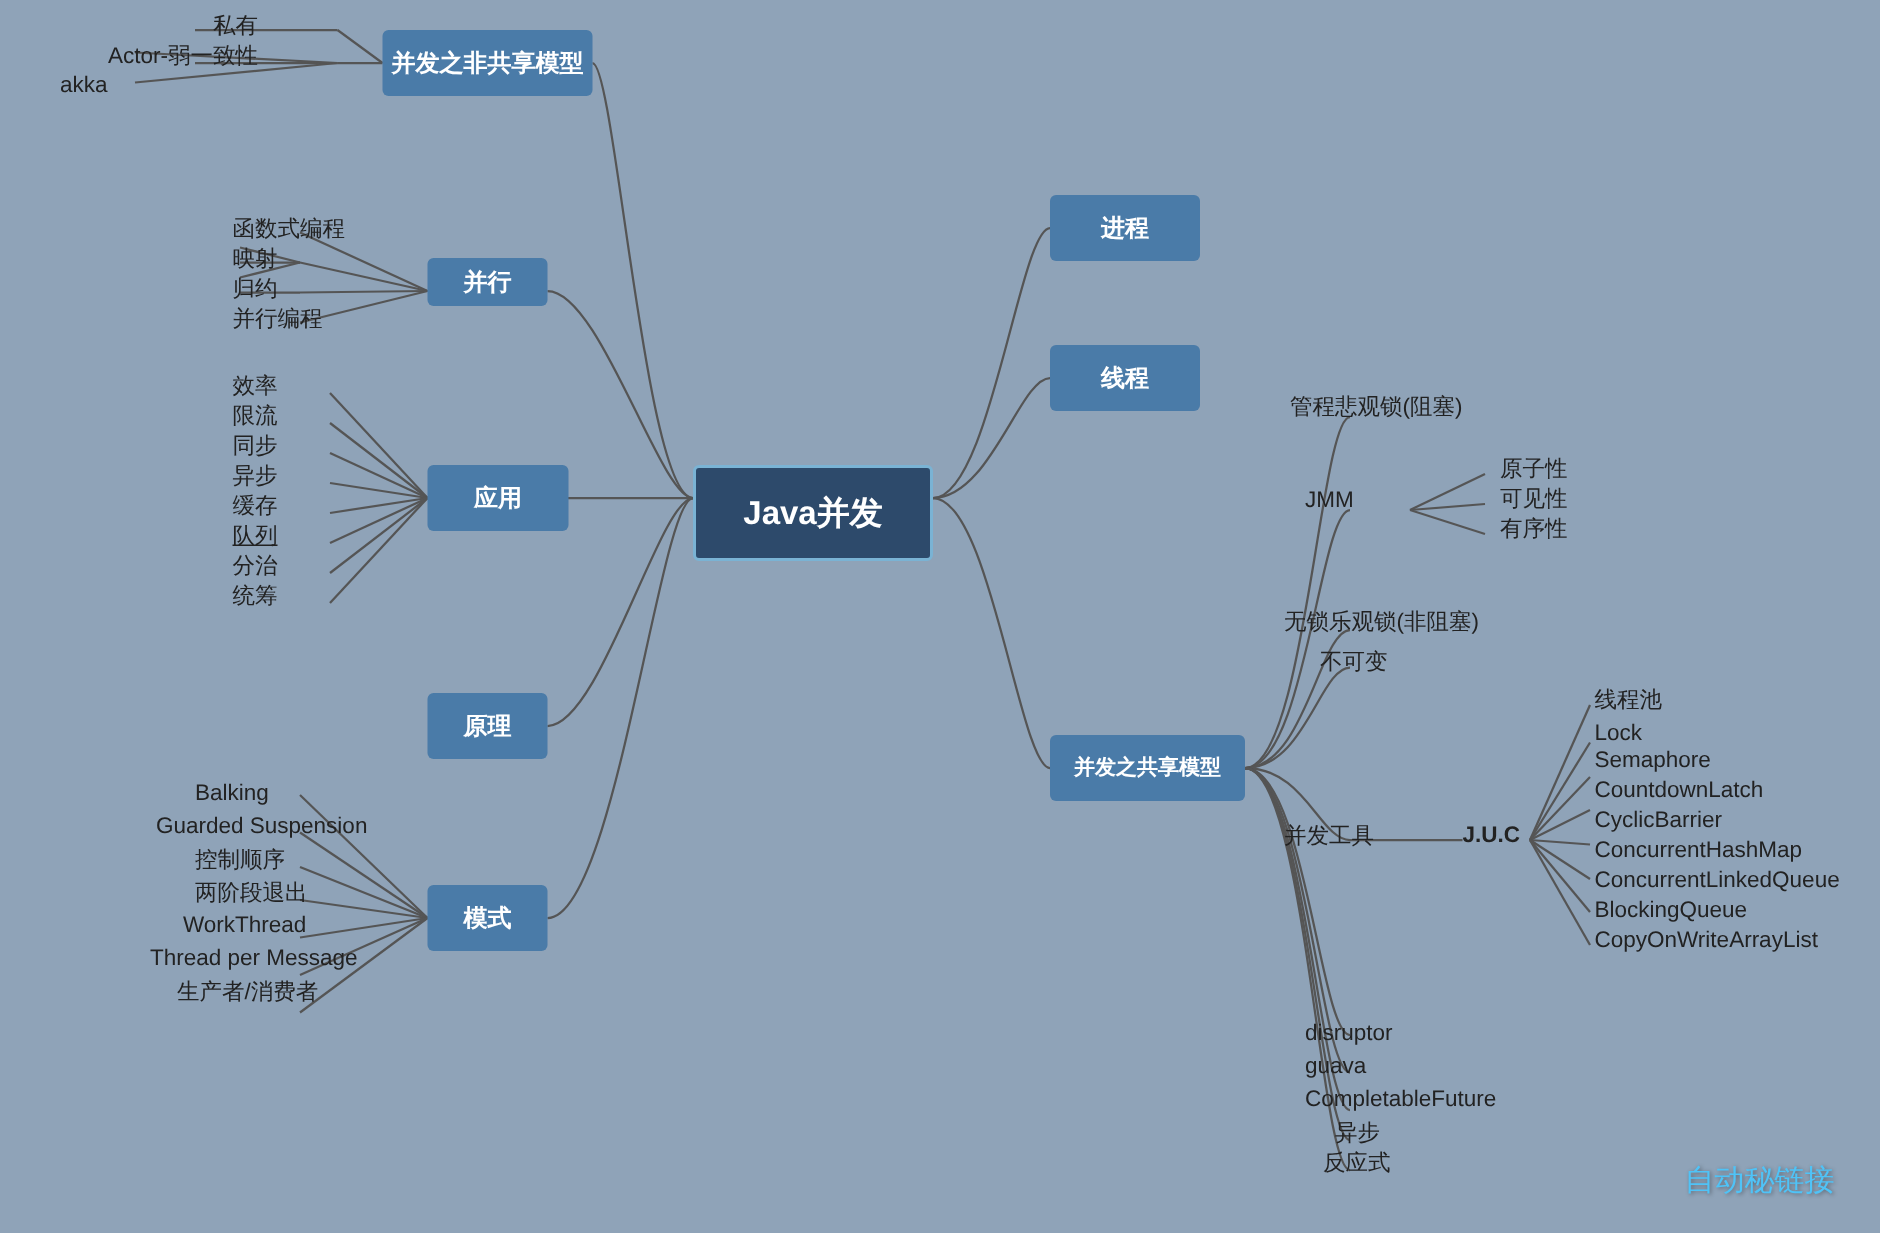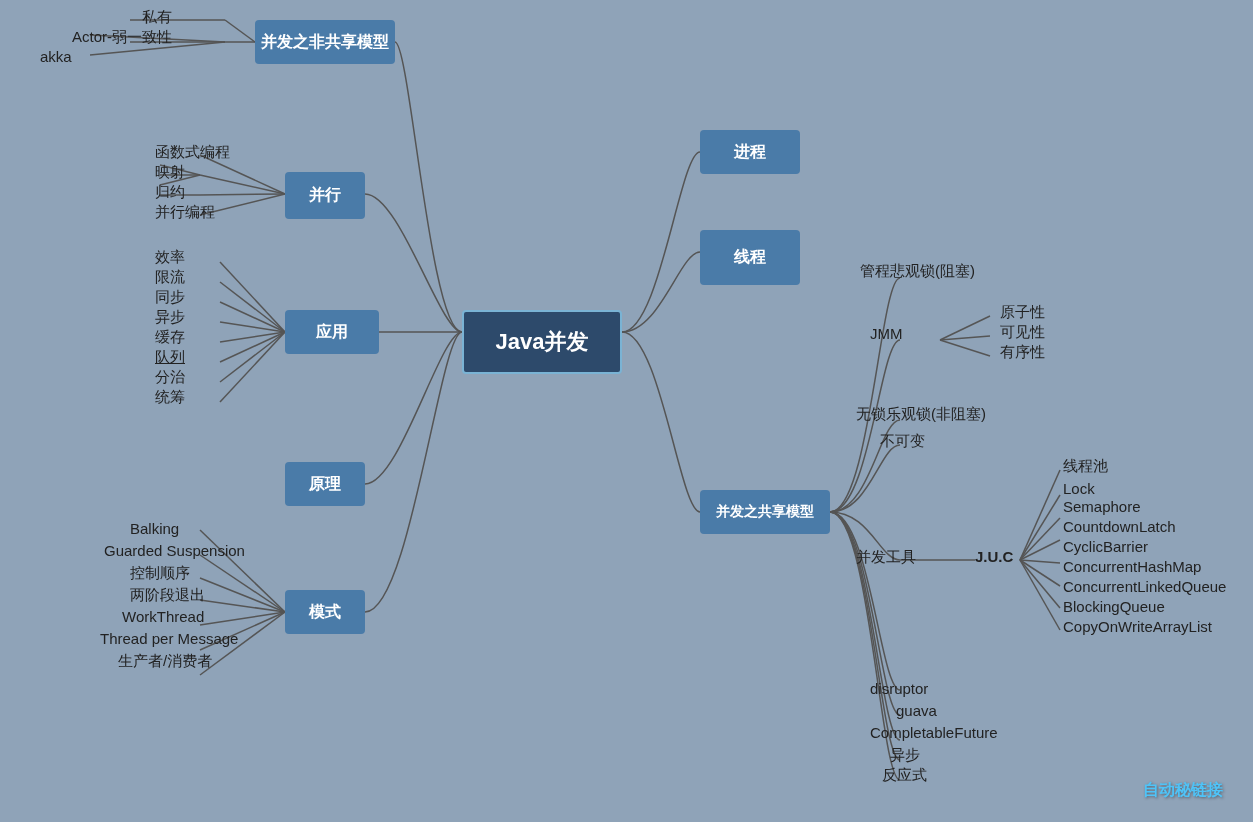--- a/index.html
+++ b/index.html
@@ -56,22 +56,22 @@
       bottom: 20px;
       right: 30px;
       color: rgba(255,255,255,0.85);
       font-size: 22px;
       font-weight: bold;
       text-shadow: 1px 1px 3px rgba(0,0,0,0.4);
       line-height: 1.5;
     }
     .watermark-blue {
       color: #4fc3f7;
-      font-size: 16px;
-      font-weight: bold;
+      font-size: 20px;
+      font-weight: normal;
     }
   </style>
 </head>
 <body>
 
 <svg class="mindmap" xmlns="http://www.w3.org/2000/svg">
   <defs>
     <style>
       .line { stroke: #555; stroke-width: 1.5; fill: none; }
     </style>
@@ -157,21 +157,21 @@
   <path class="line" d="M830,512 C870,512 880,715 900,715"></path>
   <path class="line" d="M830,512 C870,512 880,740 900,740"></path>
   <path class="line" d="M830,512 C870,512 880,760 900,760"></path>
   <path class="line" d="M830,512 C870,512 880,780 900,780"></path>
 </svg>
 
 <div class="node-box node-main" style="left:255px;top:20px;width:140px;height:44px;">
   <span>并发之非共享模型</span>
 </div>
 
-<div class="node-box node-main" style="left:285px;top:172px;width:80px;height:47px;">
+<div class="node-box node-main" style="left:285px;top:172px;width:80px;height:32px;">
   <span>并行</span>
 </div>
 
 <div class="node-box node-main" style="left:285px;top:310px;width:94px;height:44px;">
   <span>应用</span>
 </div>
 
 <div class="node-box node-main" style="left:285px;top:462px;width:80px;height:44px;">
   <span>原理</span>
 </div>
@@ -181,21 +181,21 @@
 </div>
 
 <div class="node-box node-center">
   <span>Java并发</span>
 </div>
 
 <div class="node-box node-main" style="left:700px;top:130px;width:100px;height:44px;">
   <span>进程</span>
 </div>
 
-<div class="node-box node-main" style="left:700px;top:230px;width:100px;height:55px;">
+<div class="node-box node-main" style="left:700px;top:230px;width:100px;height:44px;">
   <span>线程</span>
 </div>
 
 <div class="node-box node-main" style="left:700px;top:490px;width:130px;height:44px;font-size:14px;">
   <span>并发之共享模型</span>
 </div>
 
 <span class="leaf" style="left:142px;top:8px;">私有</span>
 
 <span class="leaf" style="left:40px;top:48px;">akka</span>
@@ -244,20 +244,20 @@
 <span class="leaf" style="left:1063px;top:480px;">Lock</span>
 <span class="leaf" style="left:1063px;top:498px;">Semaphore</span>
 <span class="leaf" style="left:1063px;top:518px;">CountdownLatch</span>
 <span class="leaf" style="left:1063px;top:538px;">CyclicBarrier</span>
 <span class="leaf" style="left:1063px;top:558px;">ConcurrentHashMap</span>
 <span class="leaf" style="left:1063px;top:578px;">ConcurrentLinkedQueue</span>
 <span class="leaf" style="left:1063px;top:598px;">BlockingQueue</span>
 <span class="leaf" style="left:1063px;top:618px;">CopyOnWriteArrayList</span>
 
 <span class="leaf" style="left:870px;top:680px;">disruptor</span>
-<span class="leaf" style="left:896px;top:702px;">guava</span>
+<span class="leaf" style="left:870px;top:702px;">guava</span>
 <span class="leaf" style="left:870px;top:724px;">CompletableFuture</span>
 <span class="leaf" style="left:890px;top:746px;">异步</span>
 <span class="leaf" style="left:882px;top:766px;">反应式</span>
 
 <div class="watermark">
   <div class="watermark-blue">自动秘链接</div>
 </div>
 
 </body></html>

